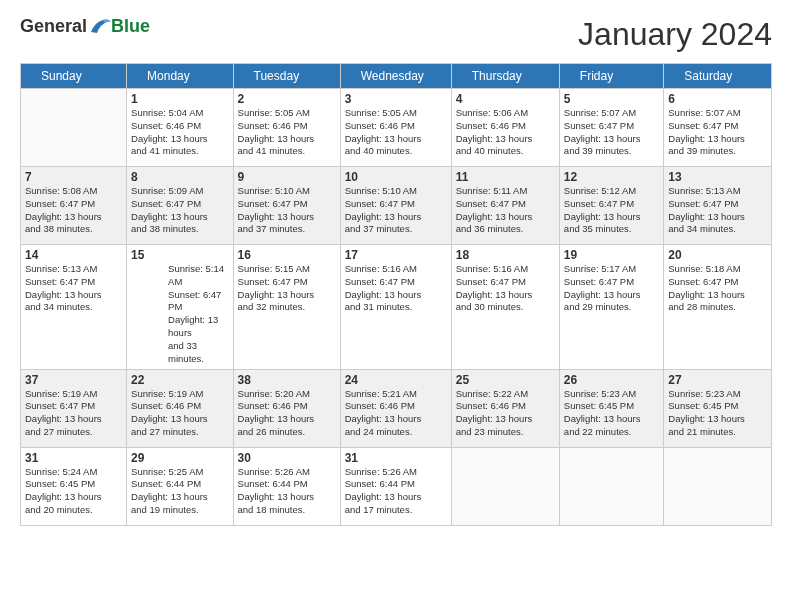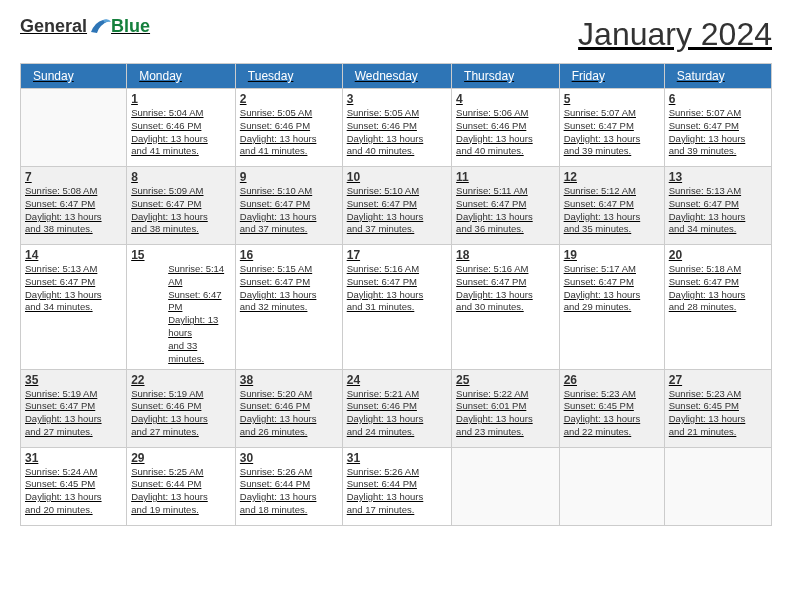--- a/index.html
+++ b/index.html
@@ -7,21 +7,20 @@
       font-family: Arial, sans-serif;
       background: #fff;
       width: 792px;
       height: 612px;
       overflow: hidden;
     }
     .page {
       width: 792px;
       height: 612px;
       padding: 16px 20px 10px 20px;
-      text-decoration: underline;
     }
     .header {
       display: flex;
       justify-content: space-between;
       align-items: flex-start;
       margin-bottom: 10px;
     }
     .logo {
       display: flex;
       flex-direction: column;
@@ -54,21 +53,21 @@
       color: #555;
     }
     .calendar {
       width: 100%;
       border-collapse: collapse;
       font-size: 10px;
     }
     .calendar th {
       background: #2e75b6;
       color: #fff;
-      padding: 5px 12px;
+      padding: 5px 20px;
       text-align: left;
       font-size: 12px;
       font-weight: normal;
       border: 1px solid #ccc;
     }
     .calendar td {
       border: 1px solid #ccc;
       vertical-align: top;
       padding: 3px 4px;
       width: 113px;
@@ -268,21 +267,21 @@
           <td>
             <span class="day-num">20</span>
             <div class="day-info" style="white-space: pre-line;">Sunrise: 5:18 AM
 Sunset: 6:47 PM
 Daylight: 13 hours
 and 28 minutes.</div>
           </td>
         </tr>
         <tr class="row-shaded">
           <td>
-            <span class="day-num">35</span>
+            <span class="day-num">37</span>
             <div class="day-info" style="white-space: pre-line;">Sunrise: 5:19 AM
 Sunset: 6:47 PM
 Daylight: 13 hours
 and 27 minutes.</div>
           </td>
           <td>
             <span class="day-num">22</span>
             <div class="day-info" style="white-space: pre-line;">Sunrise: 5:19 AM
 Sunset: 6:46 PM
 Daylight: 13 hours
@@ -298,21 +297,21 @@
           <td>
             <span class="day-num">24</span>
             <div class="day-info" style="white-space: pre-line;">Sunrise: 5:21 AM
 Sunset: 6:46 PM
 Daylight: 13 hours
 and 24 minutes.</div>
           </td>
           <td>
             <span class="day-num">25</span>
             <div class="day-info" style="white-space: pre-line;">Sunrise: 5:22 AM
-Sunset: 6:01 PM
+Sunset: 6:46 PM
 Daylight: 13 hours
 and 23 minutes.</div>
           </td>
           <td>
             <span class="day-num">26</span>
             <div class="day-info" style="white-space: pre-line;">Sunrise: 5:23 AM
 Sunset: 6:45 PM
 Daylight: 13 hours
 and 22 minutes.</div>
           </td>

